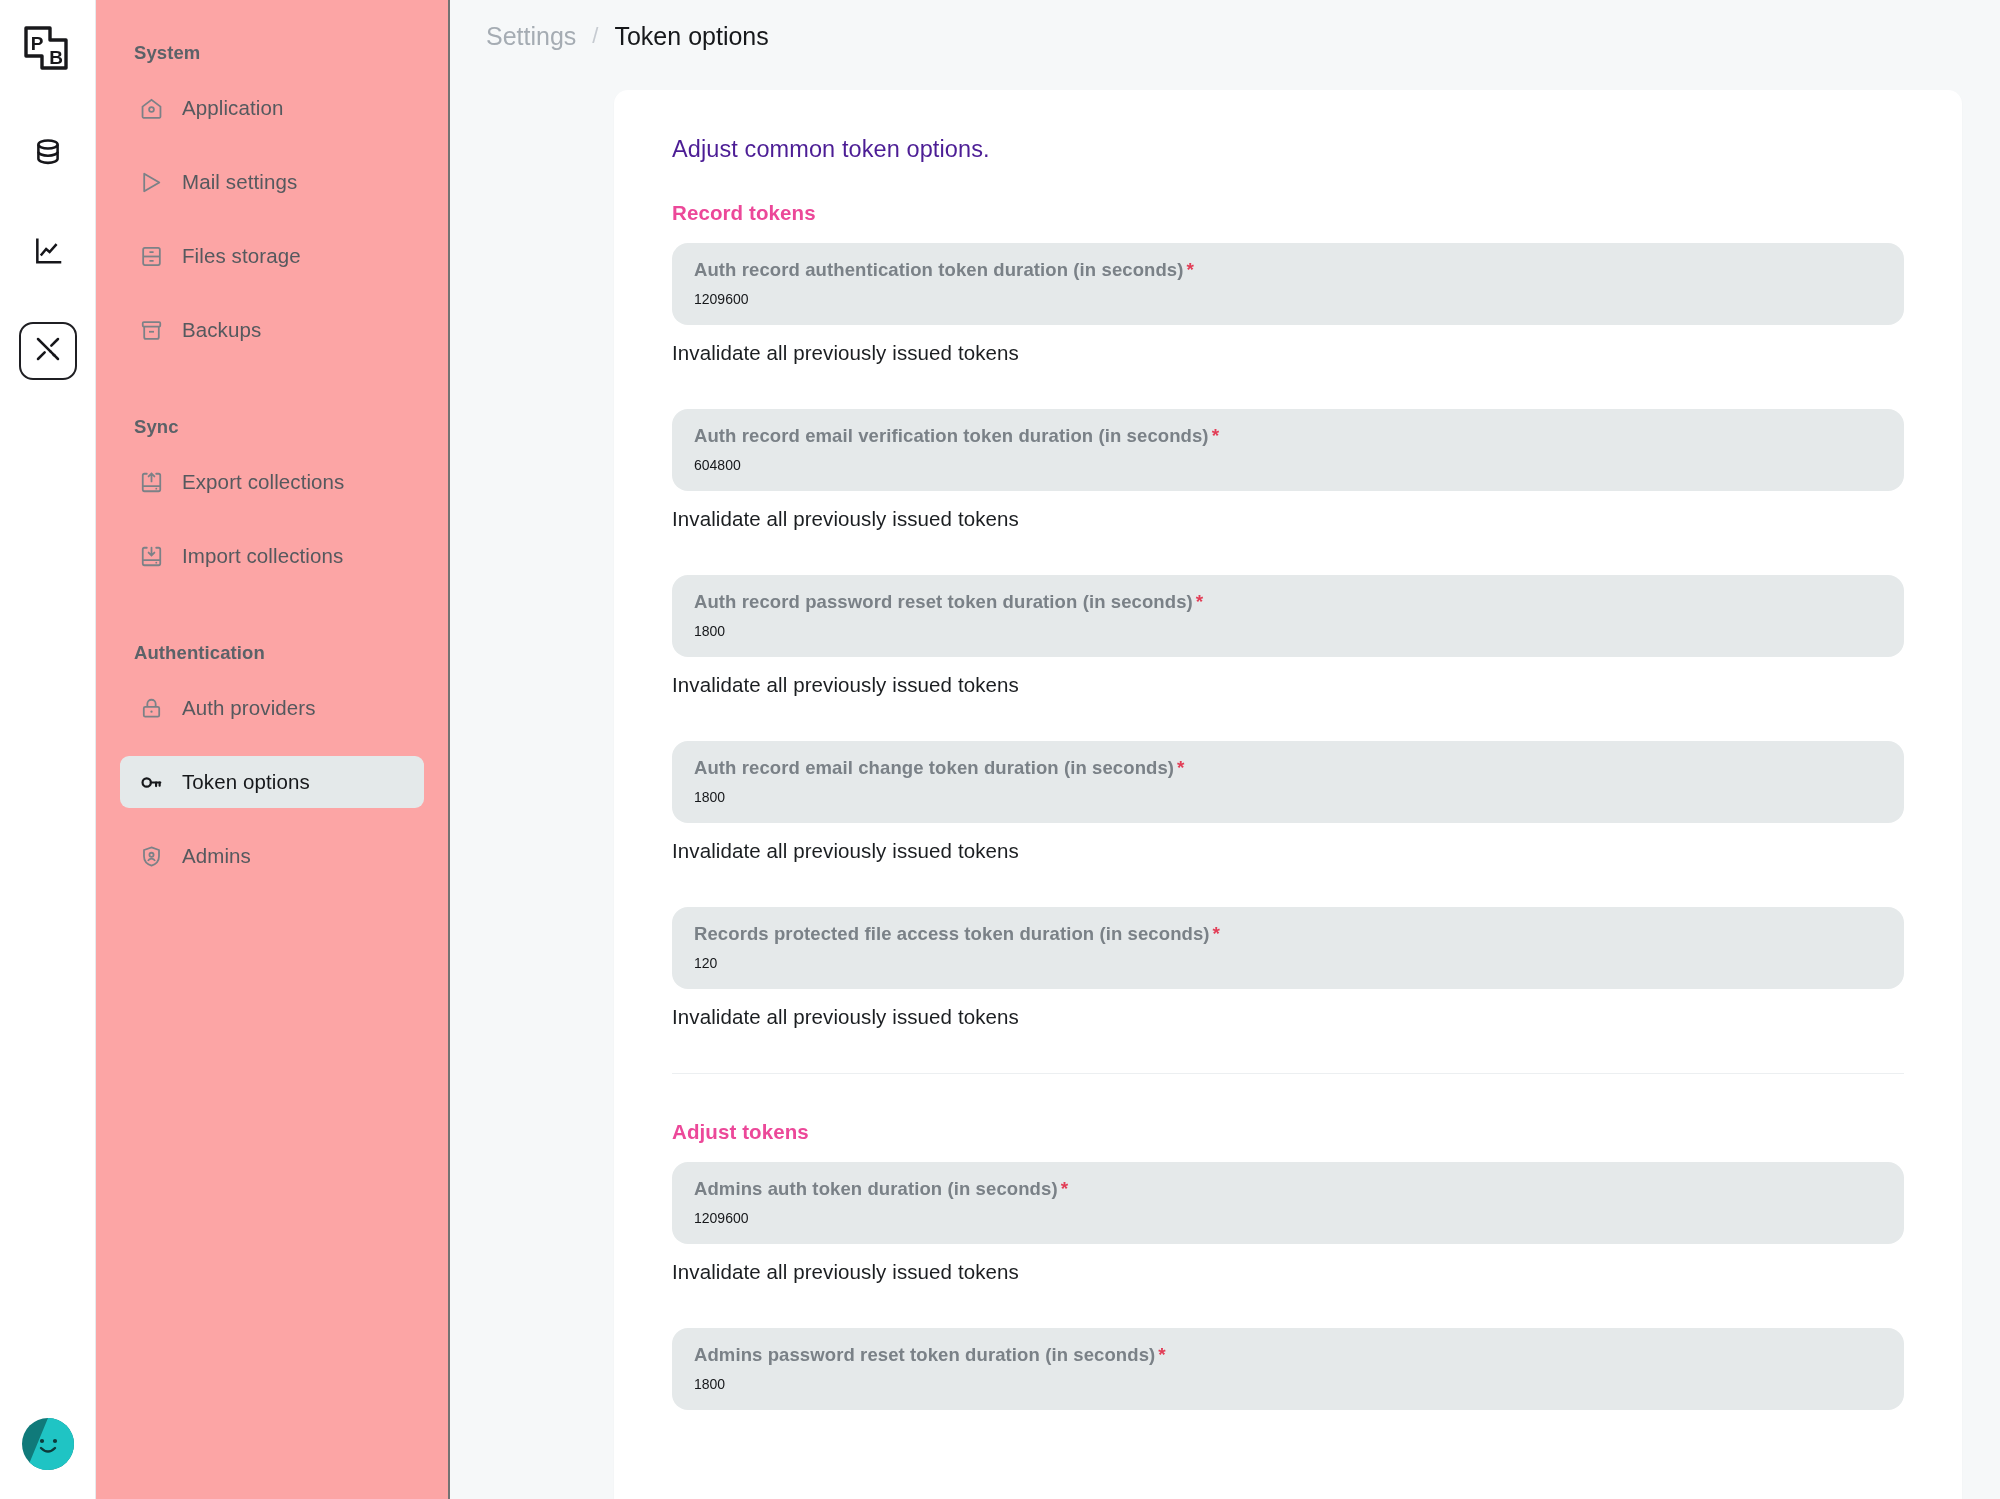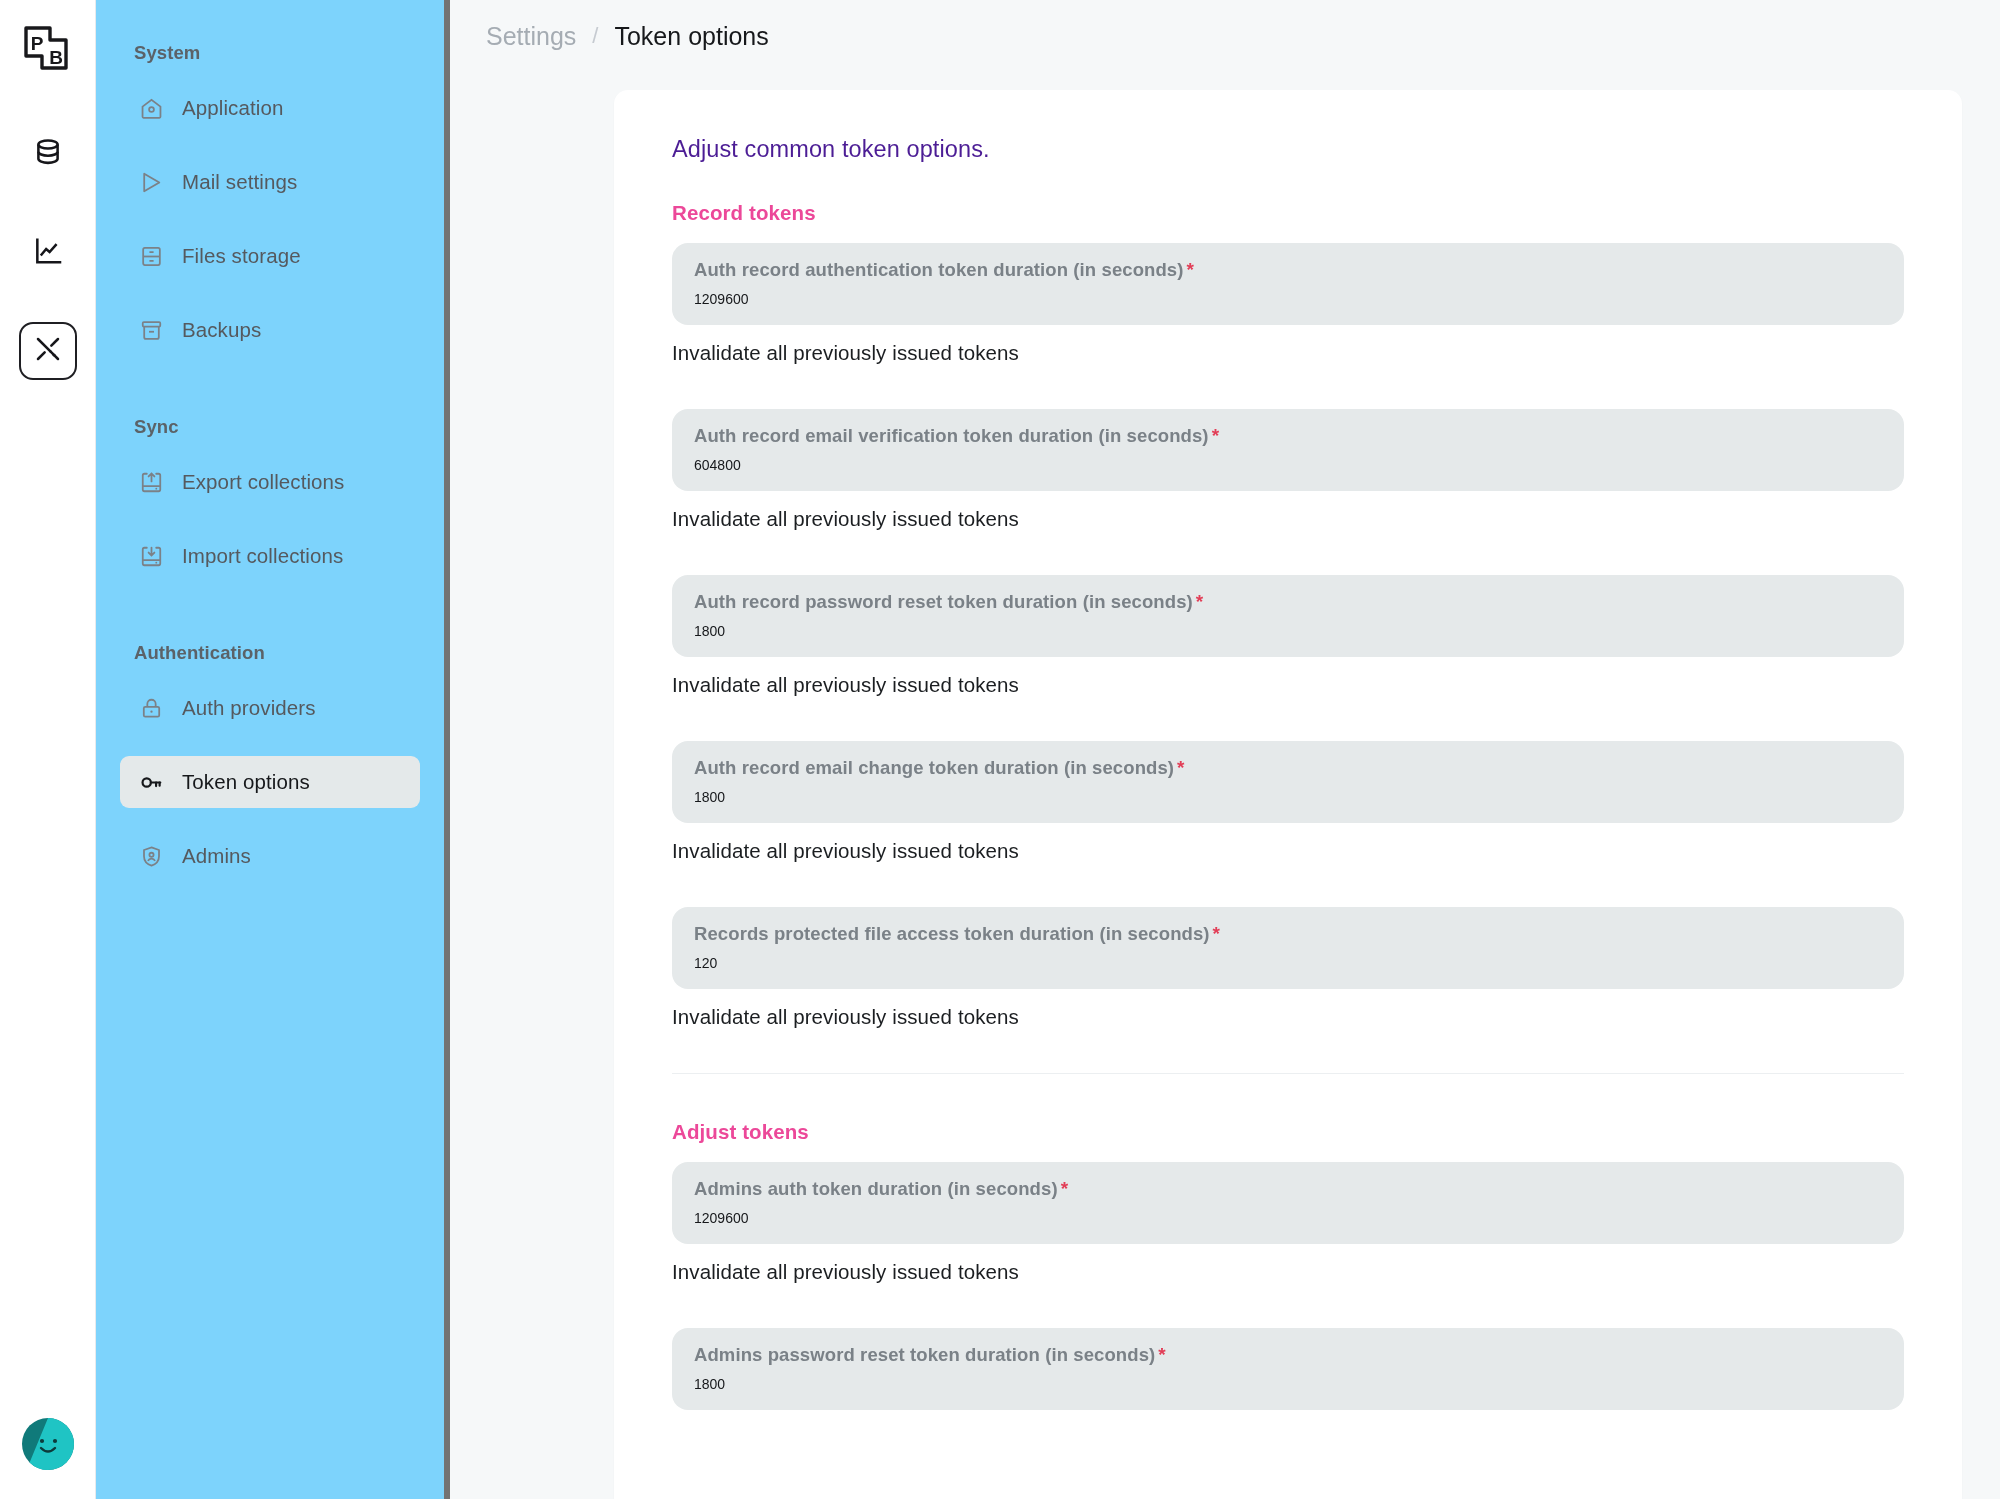--- a/index.html
+++ b/index.html
@@ -29,22 +29,22 @@
   }
   .rail-btn.active { border: 2.5px solid #1f1f23; }
   .rail-avatar {
     position: absolute; bottom: 28px; left: 50%; transform: translateX(-50%);
     width: 54px; height: 54px; border-radius: 50%; overflow: hidden; cursor: pointer;
   }
 
   
   .sidebar {
     width: 354px; min-width: 354px; height: 100%;
-    background: #7dd3fc;
-    border-right: 6px solid #737373;
+    background: #fca5a5;
+    border-right: 2px solid #737373;
     padding: 28px 24px 0 24px;
     overflow: hidden;
   }
   .side-group-title {
     font-size: 18.5px; font-weight: bold; color: #5b6268;
     letter-spacing: .1px; padding: 0 0 0 14px; margin: 14px 0 18px 0;
   }
   .side-group-title.sp { margin-top: 60px; }
   .side-item {
     display: flex; align-items: center; gap: 18px;

